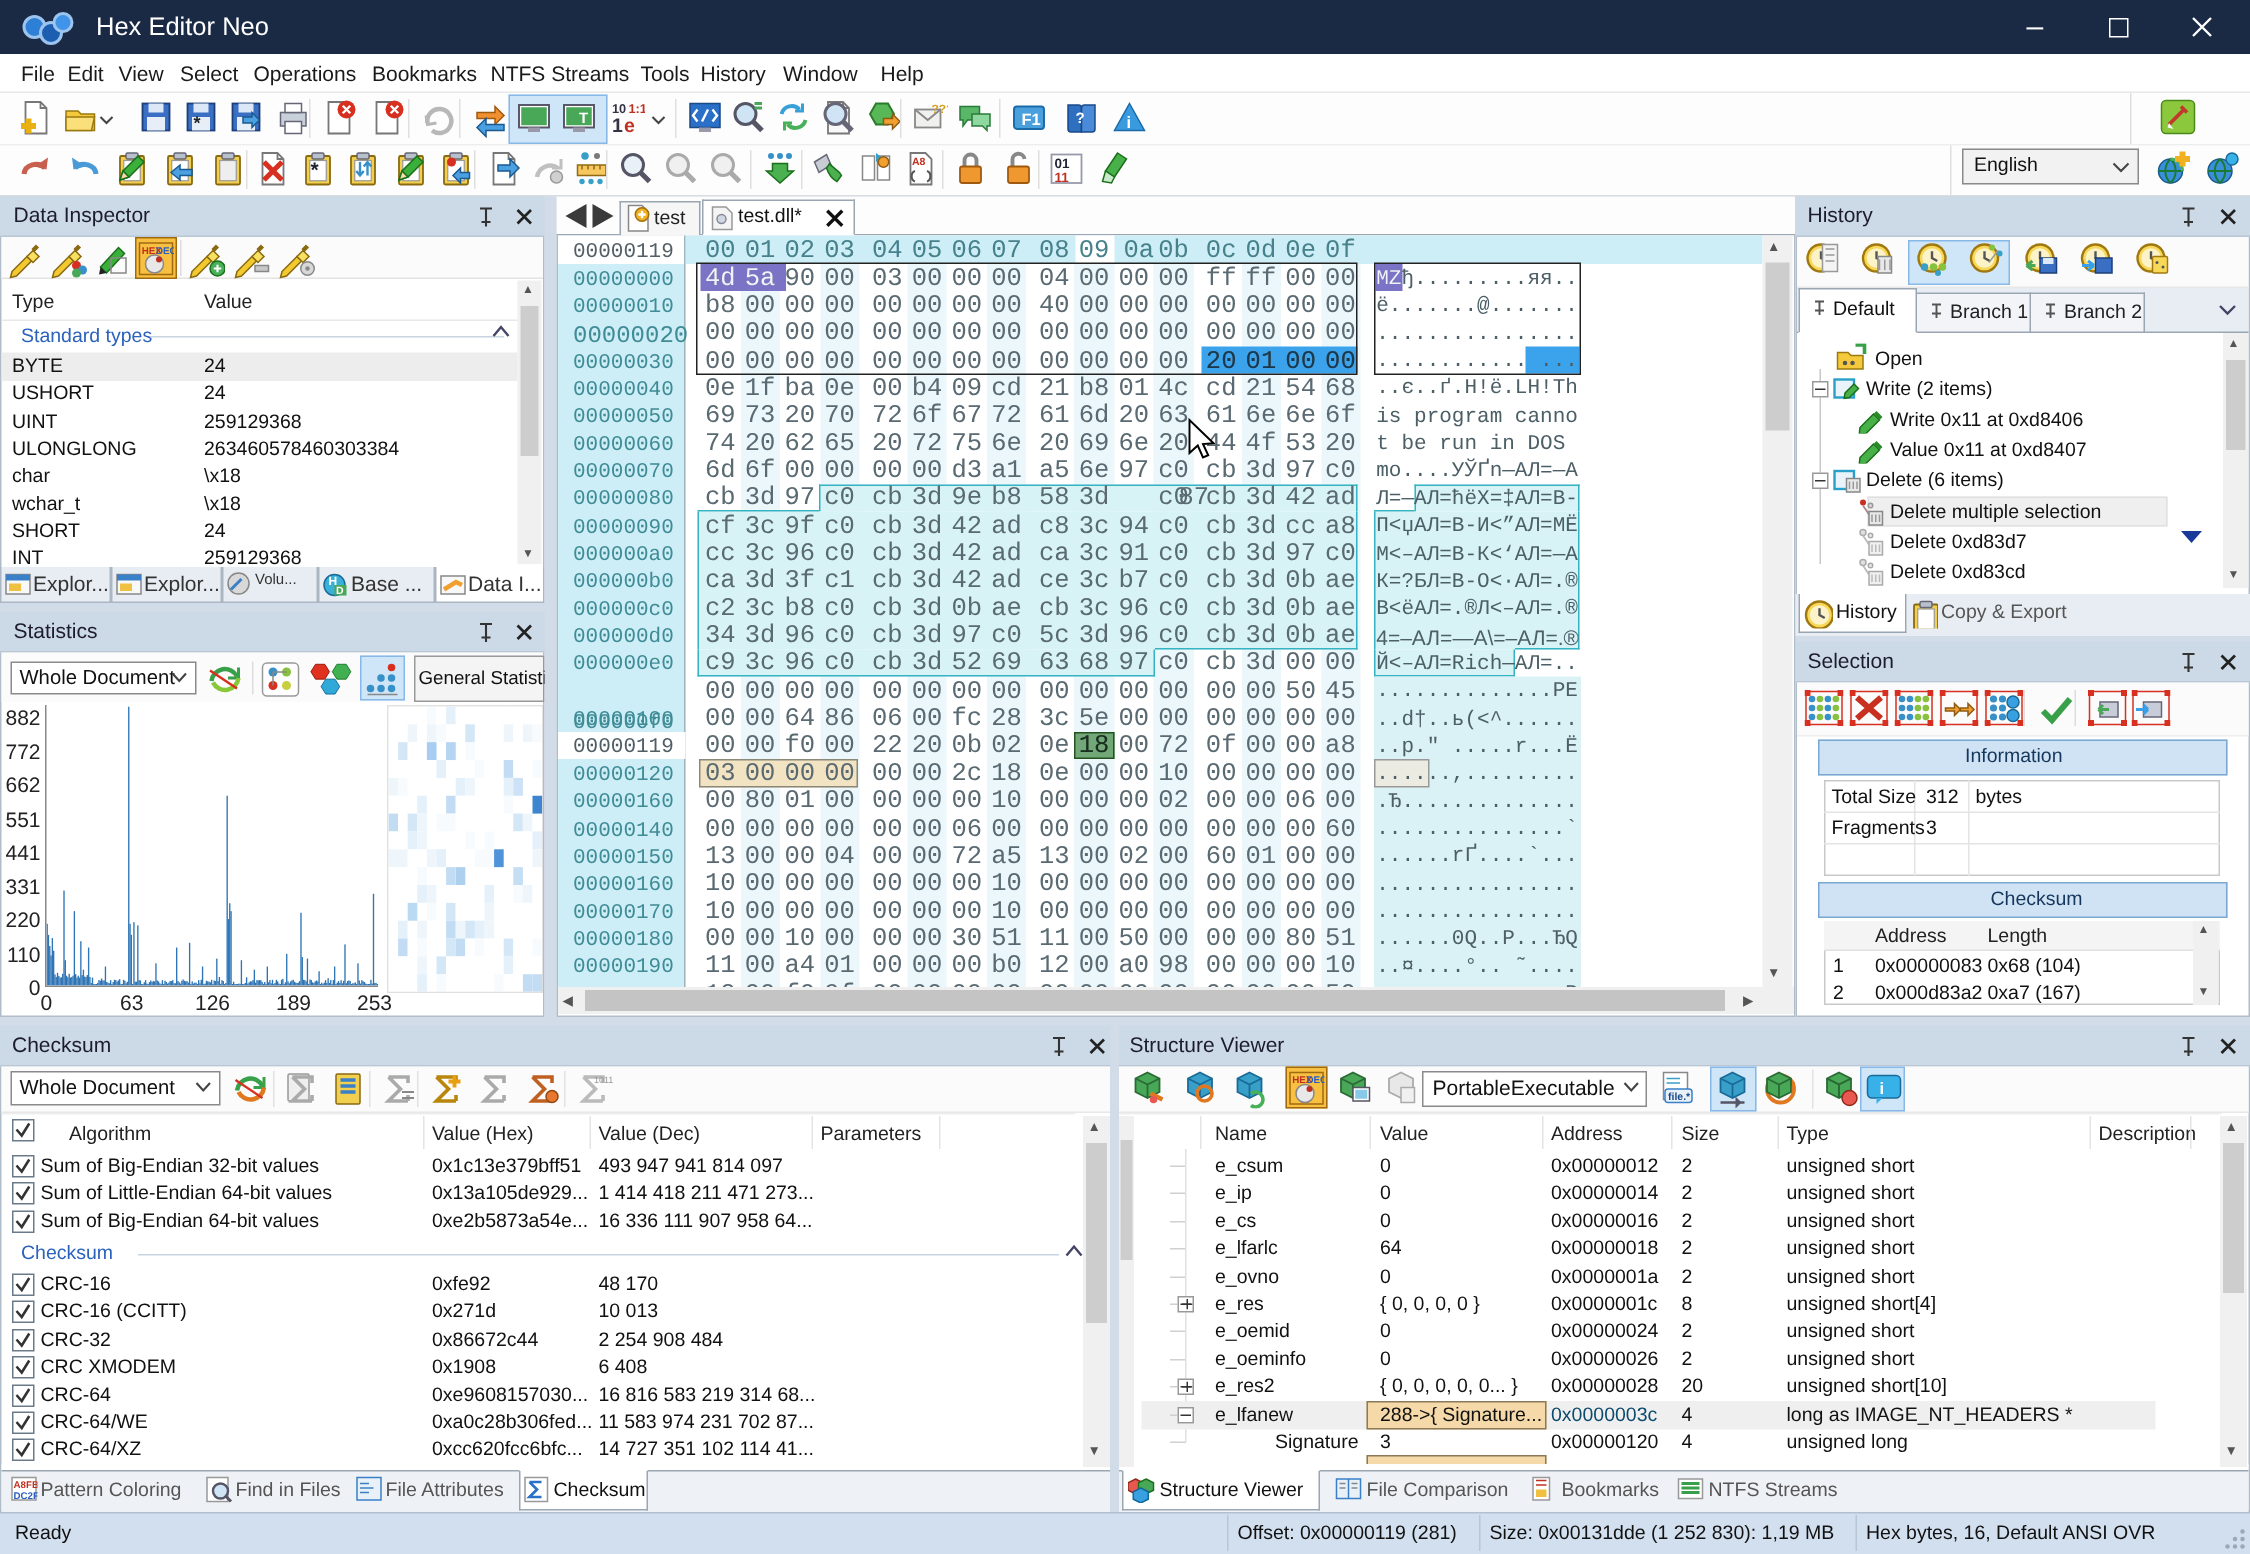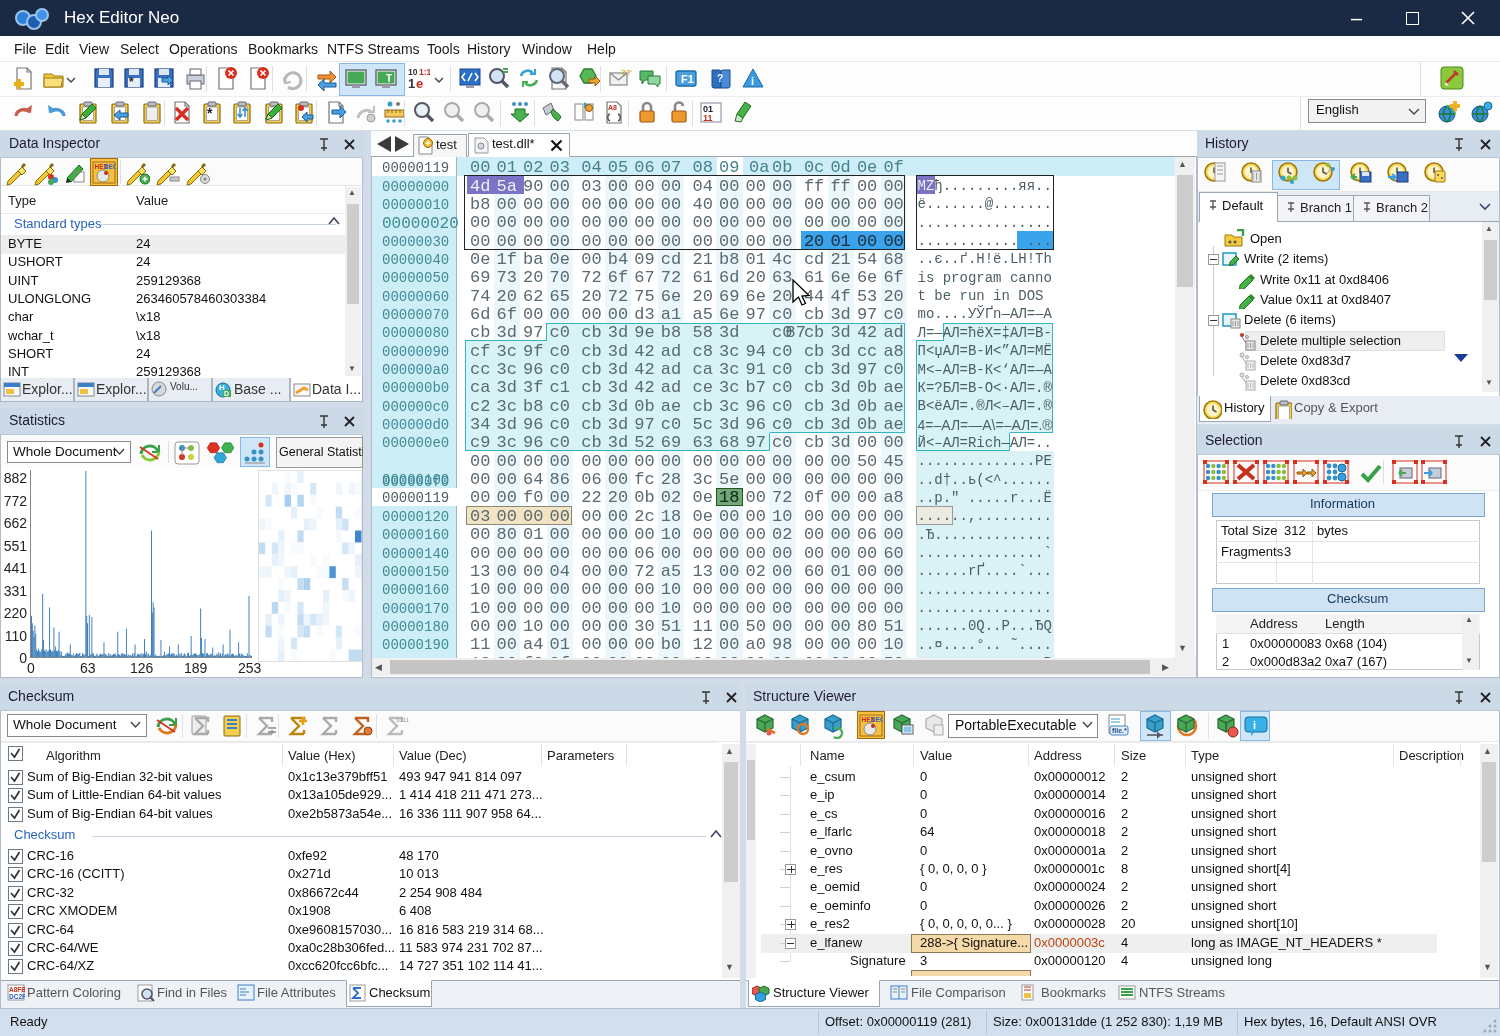--- a/index.html
+++ b/index.html
@@ -2305,21 +2305,21 @@
 <div style="position:absolute;left:1034px;top:916.1999999999998px;white-space:nowrap;font-size:13px;color:#111;">0x00000028</div>
 <div style="position:absolute;left:1121px;top:916.1999999999998px;white-space:nowrap;font-size:13px;color:#111;">20</div>
 <div style="position:absolute;left:1191px;top:916.1999999999998px;white-space:nowrap;font-size:13px;color:#111;">unsigned short[10]</div>
 <div style="left:761px;top:933.5999999999998px;width:676px;height:19px;background:#efefef;"></div>
 <div style="left:911px;top:933.5999999999998px;width:120px;height:19px;background:#f5d9a8;border:1px solid #8a7a5a;"></div>
 <div style="left:780px;top:942.5999999999998px;width:10px;height:1px;background:#d0d0d0;"></div>
 <div style="left:785px;top:937.5999999999998px;width:11px;height:11px;background:#fff;border:1px solid #999;"></div>
 <div style="left:787px;top:942.5999999999998px;width:7px;height:1px;background:#333;"></div>
 <div style="position:absolute;left:810px;top:934.5999999999998px;white-space:nowrap;font-size:13px;color:#111;">e_lfanew</div>
 <div style="position:absolute;left:920px;top:934.5999999999998px;white-space:nowrap;font-size:13px;color:#111;">288-&gt;{ Signature...</div>
-<div style="position:absolute;left:1034px;top:934.5999999999998px;white-space:nowrap;font-size:13px;color:#c2410c;">0x0000003c</div>
+<div style="position:absolute;left:1034px;top:934.5999999999998px;white-space:nowrap;font-size:13px;color:#0c4a6e;">0x0000003c</div>
 <div style="position:absolute;left:1121px;top:934.5999999999998px;white-space:nowrap;font-size:13px;color:#111;">4</div>
 <div style="position:absolute;left:1191px;top:934.5999999999998px;white-space:nowrap;font-size:13px;color:#111;">long as IMAGE_NT_HEADERS *</div>
 <div style="left:780px;top:960.9999999999998px;width:10px;height:1px;background:#d0d0d0;"></div>
 <div style="position:absolute;left:850px;top:952.9999999999998px;white-space:nowrap;font-size:13px;color:#111;">Signature</div>
 <div style="position:absolute;left:920px;top:952.9999999999998px;white-space:nowrap;font-size:13px;color:#111;">3</div>
 <div style="position:absolute;left:1034px;top:952.9999999999998px;white-space:nowrap;font-size:13px;color:#111;">0x00000120</div>
 <div style="position:absolute;left:1121px;top:952.9999999999998px;white-space:nowrap;font-size:13px;color:#111;">4</div>
 <div style="position:absolute;left:1191px;top:952.9999999999998px;white-space:nowrap;font-size:13px;color:#111;">unsigned long</div>
 <div style="left:911px;top:970.3999999999997px;width:120px;height:12px;background:#f5d9a8;border:1px solid #8a7a5a;"></div>
 <div style="left:746px;top:976px;width:753px;height:4px;background:#fff;"></div>

